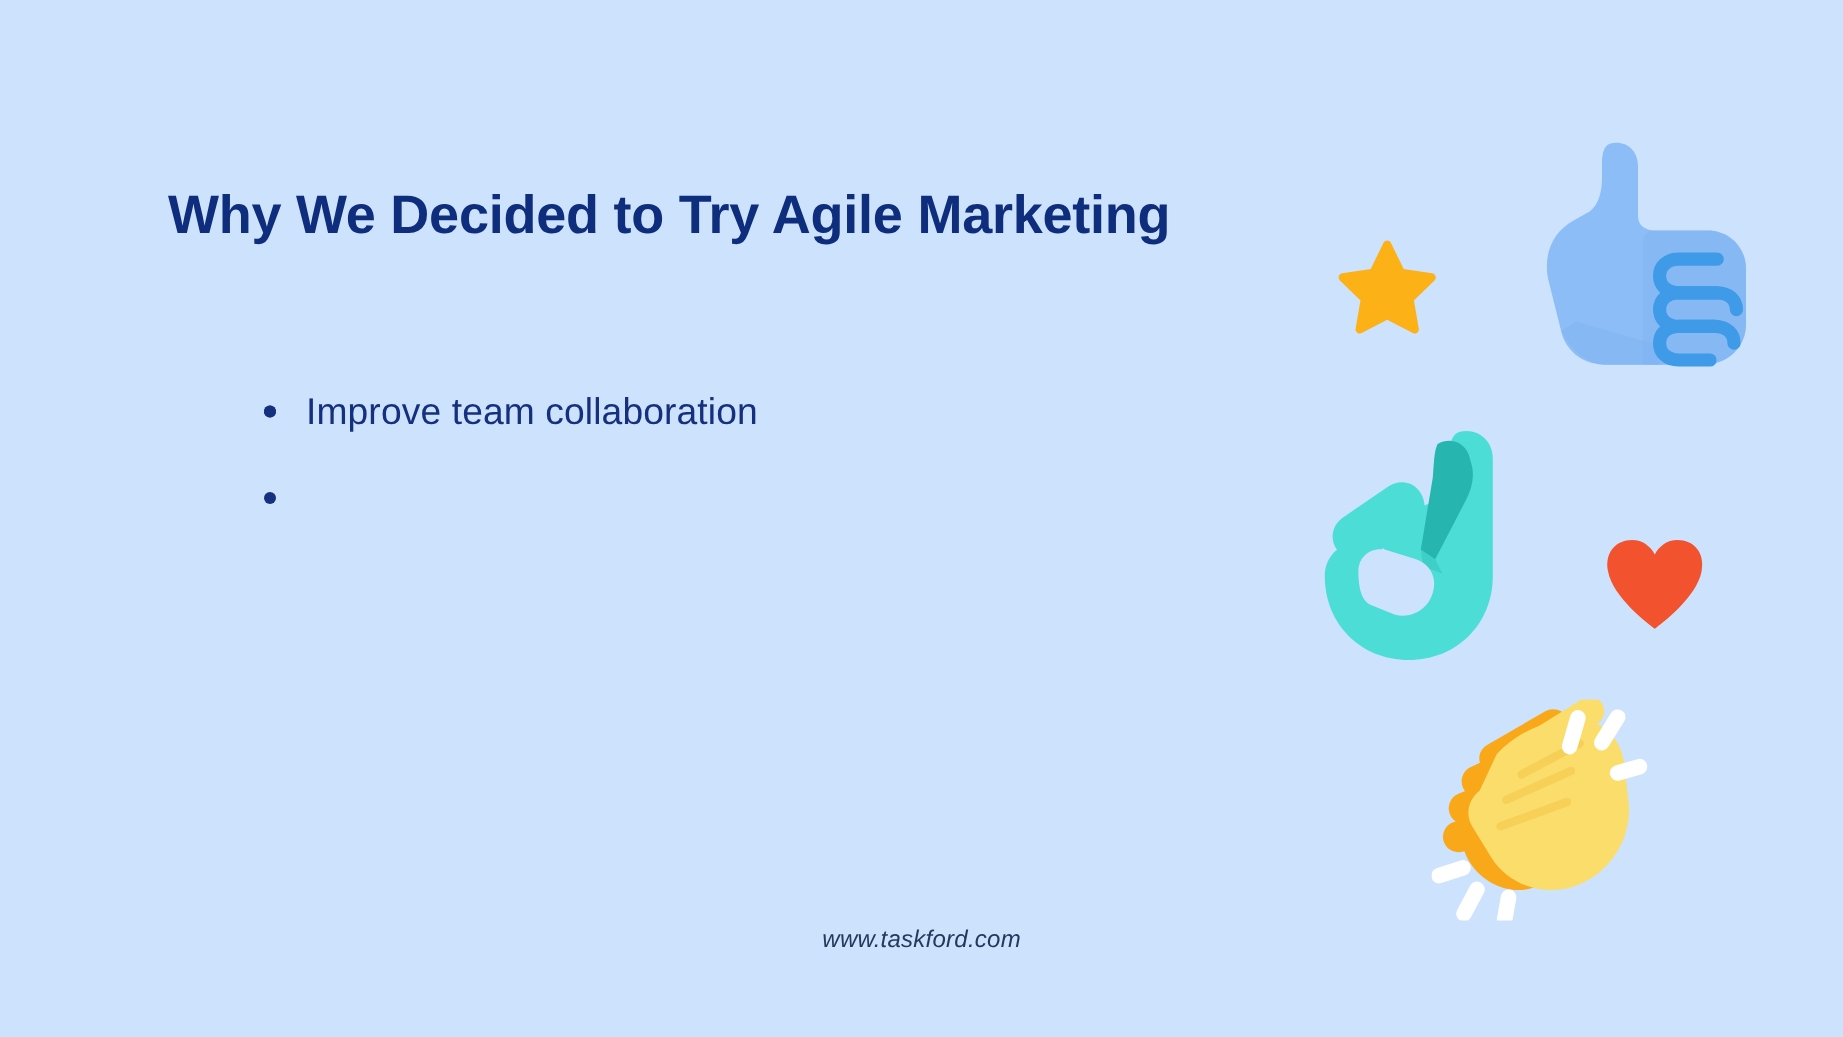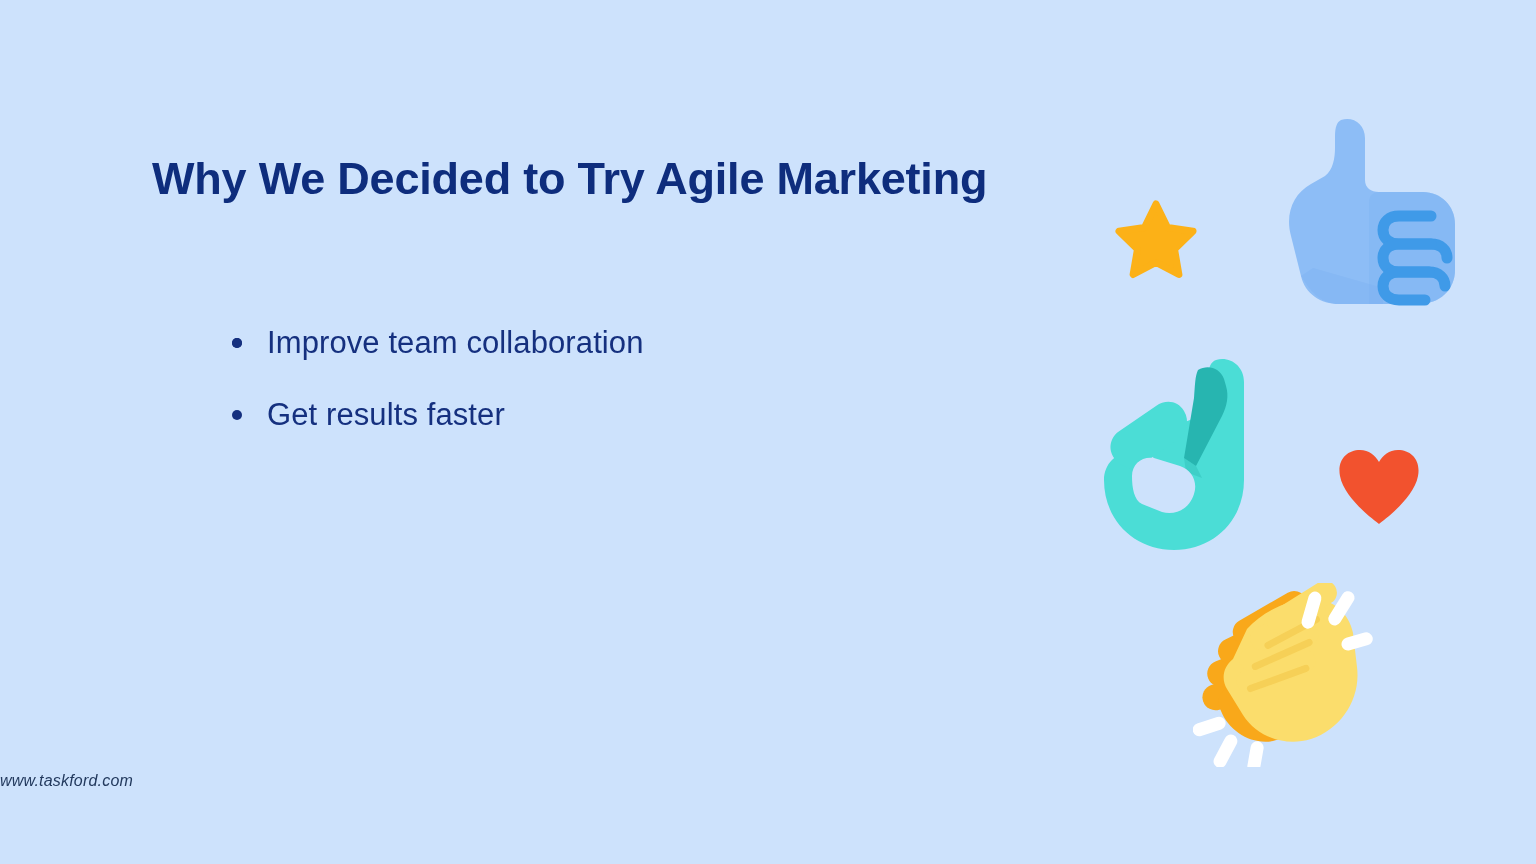--- a/index.html
+++ b/index.html
@@ -21,21 +21,20 @@
     background: #cde2fc;
     box-sizing: border-box;
   }
 
   
   .content {
     position: absolute;
     left: 140px;
     top: 152px;
     width: 960px;
-    margin-left: 12px;
   }
   .slide-title {
     margin: 0;
     font-family: "Liberation Sans", sans-serif;
     font-size: 45px;
     font-weight: bold;
     letter-spacing: -0.2px;
     color: #0e2d7d;
     line-height: 1.18;
     white-space: nowrap;
@@ -70,22 +69,23 @@
   }
   .bullet-text {
     display: block;
   }
 
   .footer-url {
     position: absolute;
     left: 0;
     top: 772px;
     width: 1536px;
-    font-family: "Liberation Sans", sans-serif;
-    font-size: 16px;
+    text-align: center;
+    font-family: "Liberation Sans", sans-serif;
+    font-size: 20px;
     font-style: italic;
     color: #233a5e;
     letter-spacing: 0.2px;
   }
 
   
   .emoji {
     position: absolute;
   }
   .emoji svg { display: block; }
@@ -108,21 +108,20 @@
     <ul class="bullet-list">
       <li class="bullet-item">
         <span class="dot"></span>
       </li>
       <li class="bullet-item">
         <span class="dot"></span>
         <span class="bullet-text">Improve team collaboration</span>
       </li>
       <li class="bullet-item">
         <span class="dot"></span>
-        <span class="bullet-text">Get results faster</span>
       </li>
     </ul>
 
   </div>
 
   <div class="emoji" id="star-emoji">
     <svg viewBox="0 0 88 84" width="88" height="84" aria-hidden="true">
       <path fill="#fcb117" stroke="#fcb117" stroke-width="7" stroke-linejoin="round" d="M44 8 L55.5 31.5 L81 35.2 L62.5 53.2 L66.9 78.5 L44 66.5 L21.1 78.5 L25.5 53.2 L7 35.2 L32.5 31.5 Z"></path>
     </svg>
   </div>

